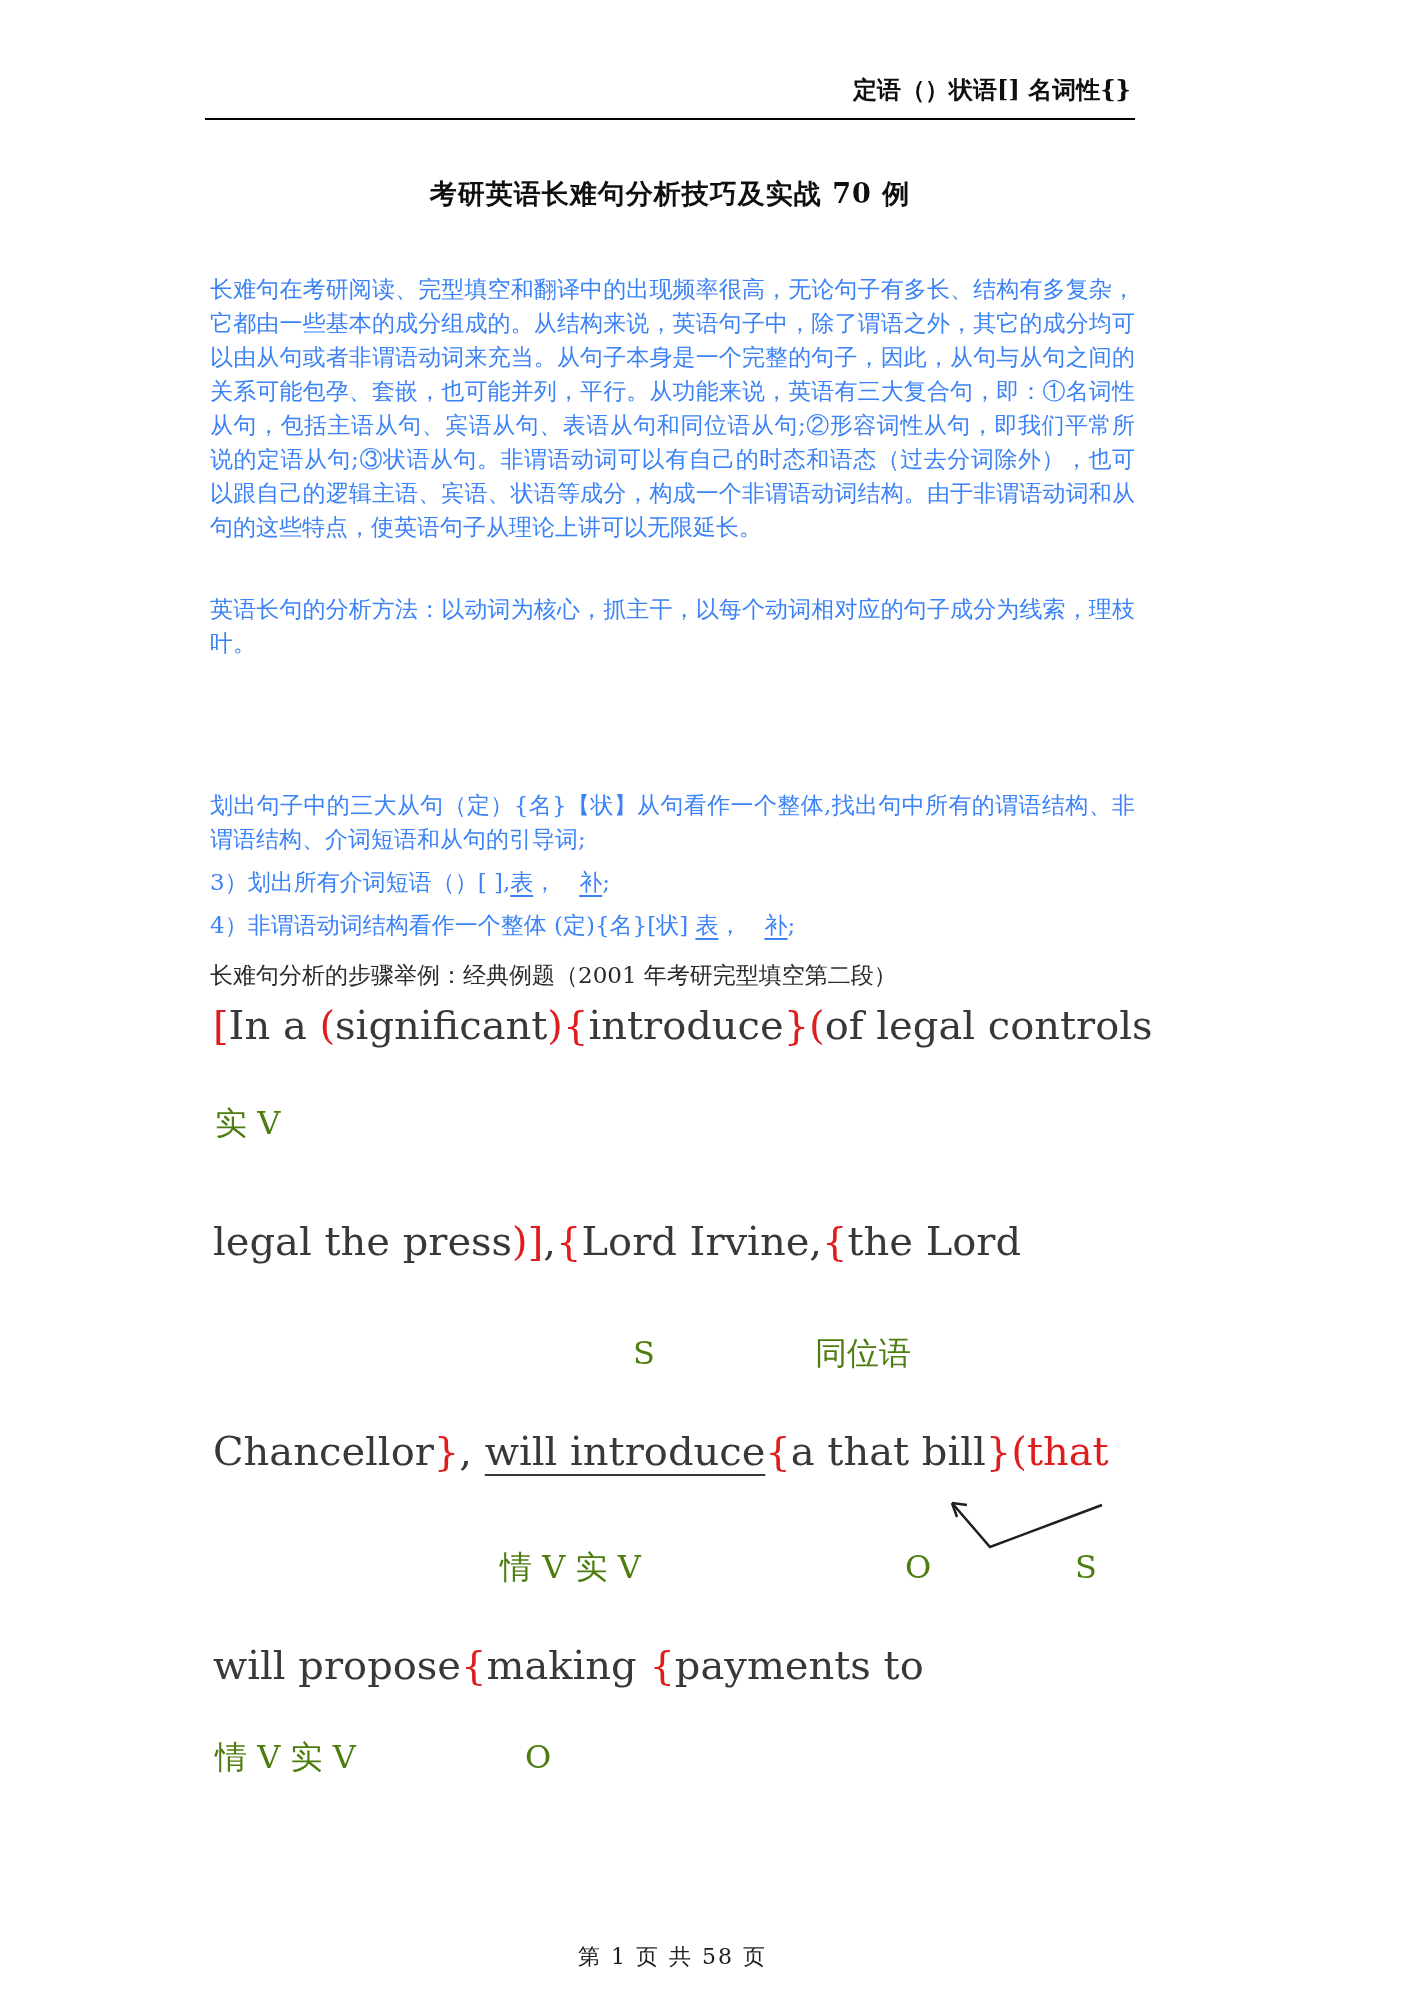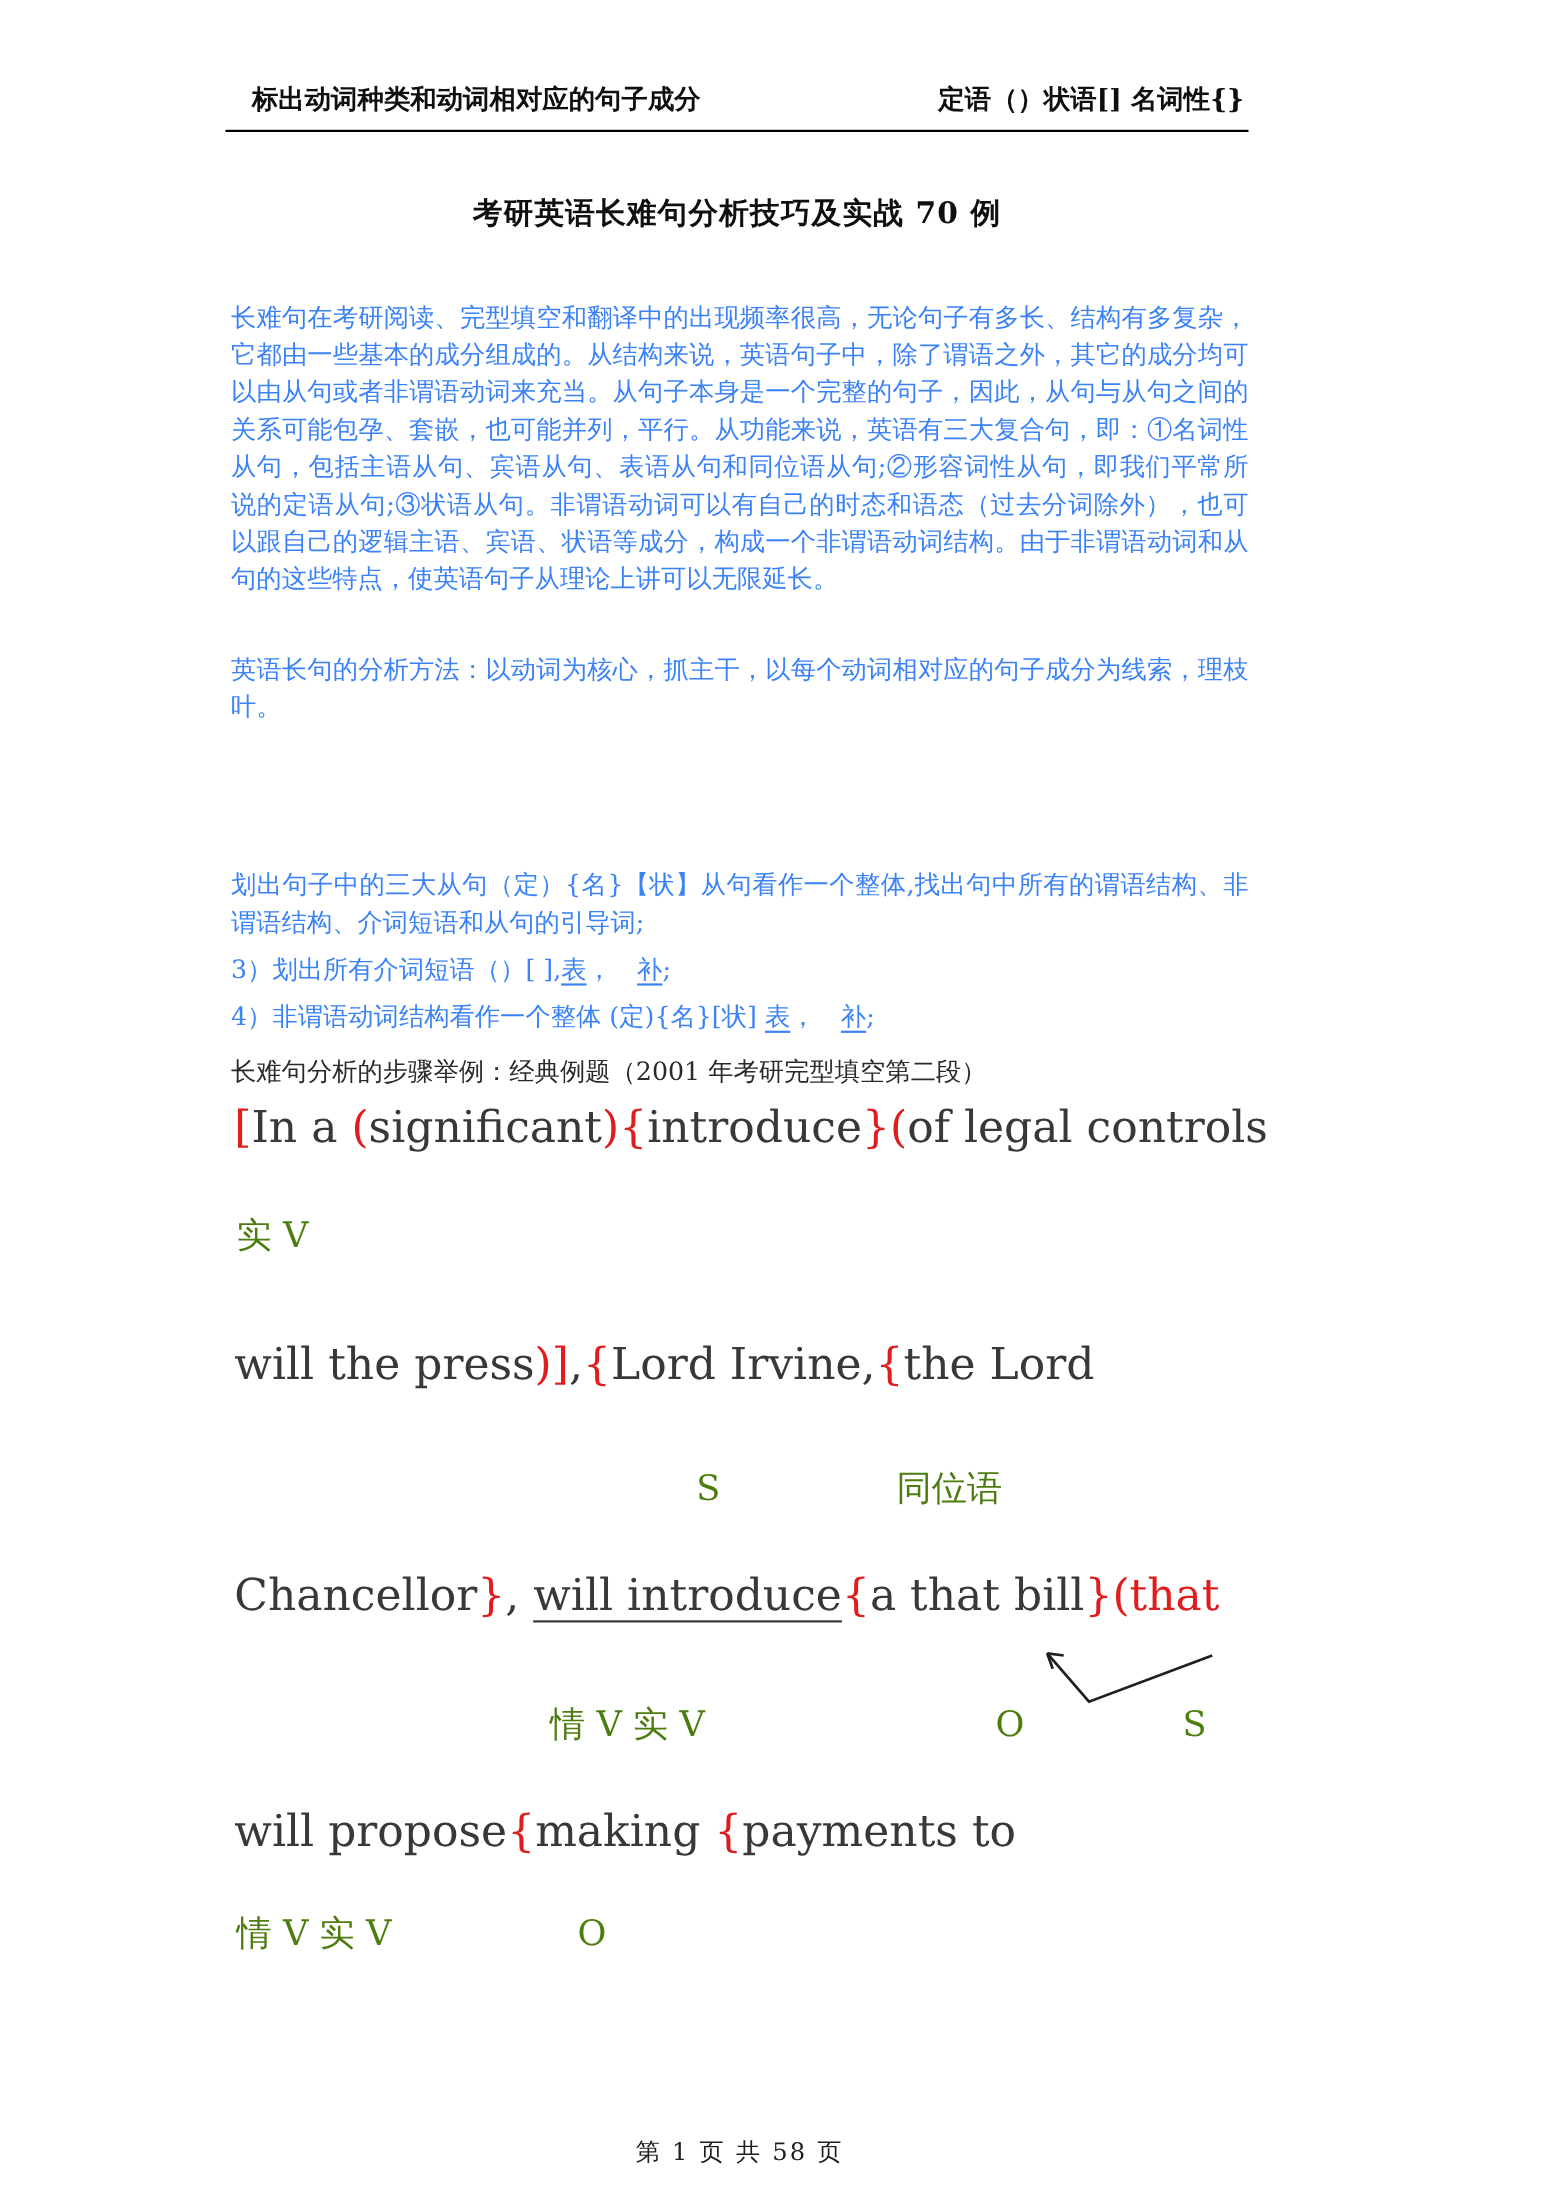--- a/index.html
+++ b/index.html
@@ -66,21 +66,20 @@
   
   .footer{
     left:210px;top:1942px;width:925px;text-align:center;
     font-size:22px;color:#1d1d1d;letter-spacing:2px;
   }
 </style>
 </head>
 <body>
 
 <div class="abs hdr">
-  <span class="hdr-left">标出动词种类和动词相对应的句子成分</span>
   <span class="hdr-right">定语（）状语[] 名词性{}</span>
 </div>
 
 <div class="abs title">考研英语长难句分析技巧及实战 70 例</div>
 
 <div class="abs para p-intro">长难句在考研阅读、完型填空和翻译中的出现频率很高，无论句子有多长、结构有多复杂，它都由一些基本的成分组成的。从结构来说，英语句子中，除了谓语之外，其它的成分均可以由从句或者非谓语动词来充当。从句子本身是一个完整的句子，因此，从句与从句之间的关系可能包孕、套嵌，也可能并列，平行。从功能来说，英语有三大复合句，即：①名词性从句，包括主语从句、宾语从句、表语从句和同位语从句;②形容词性从句，即我们平常所说的定语从句;③状语从句。非谓语动词可以有自己的时态和语态（过去分词除外），也可以跟自己的逻辑主语、宾语、状语等成分，构成一个非谓语动词结构。由于非谓语动词和从句的这些特点，使英语句子从理论上讲可以无限延长。</div>
 
 <div class="abs para p-method">
   <div> 英语长句的分析方法：以动词为核心，抓主干，以每个动词相对应的句子成分为线索，理枝叶。</div>
 </div>
@@ -89,21 +88,21 @@
   <div>划出句子中的三大从句（定）{名}【状】从句看作一个整体,找出句中所有的谓语结构、非谓语结构、介词短语和从句的引导词;</div>
   <div class="step-line"><span>3）划出所有介词短语（）[ ],</span><span class="u">表</span><span>，　</span><span class="u">补</span><span>;</span></div>
   <div class="step-line"><span>4）非谓语动词结构看作一个整体 (定){名}[状] </span><span class="u">表</span><span>，　</span><span class="u">补</span><span>;</span></div>
 </div>
 
 <div class="abs para p-example-intro">长难句分析的步骤举例：经典例题（2001 年考研完型填空第二段）</div>
 
 <div class="abs ex ex1"><span class="red">[</span><span>In a </span><span class="red">(</span><span>significant</span><span class="red">)</span><span class="red">{</span><span>introduce</span><span class="red">}</span><span class="red">(</span><span>of legal controls</span></div>
 <div class="abs lab lab1">实 V</div>
 
-<div class="abs ex ex2"><span>will the press</span><span class="red">)]</span><span>,</span><span class="red">{</span><span>Lord Irvine,</span><span class="red">{</span><span>the Lord</span></div>
+<div class="abs ex ex2"><span>legal the press</span><span class="red">)]</span><span>,</span><span class="red">{</span><span>Lord Irvine,</span><span class="red">{</span><span>the Lord</span></div>
 <div class="abs lab lab2-s">S</div>
 <div class="abs lab lab2-appos">同位语</div>
 
 <div class="abs ex ex3"><span>Chancellor</span><span class="red">}</span><span>, </span><span class="u">will introduce</span><span class="red">{</span><span>a that bill</span><span class="red">}</span><span class="red">(that</span></div>
 
 <div class="abs arrow-wrap">
   <svg width="178" height="64" viewBox="0 0 178 64">
     <path d="M14 9 L52 53 L164 11" fill="none" stroke="#1f1f1f" stroke-width="2.5"></path>
     <path d="M14 9 L29 11 M14 9 L19 23" fill="none" stroke="#1f1f1f" stroke-width="2.5"></path>
   </svg>

